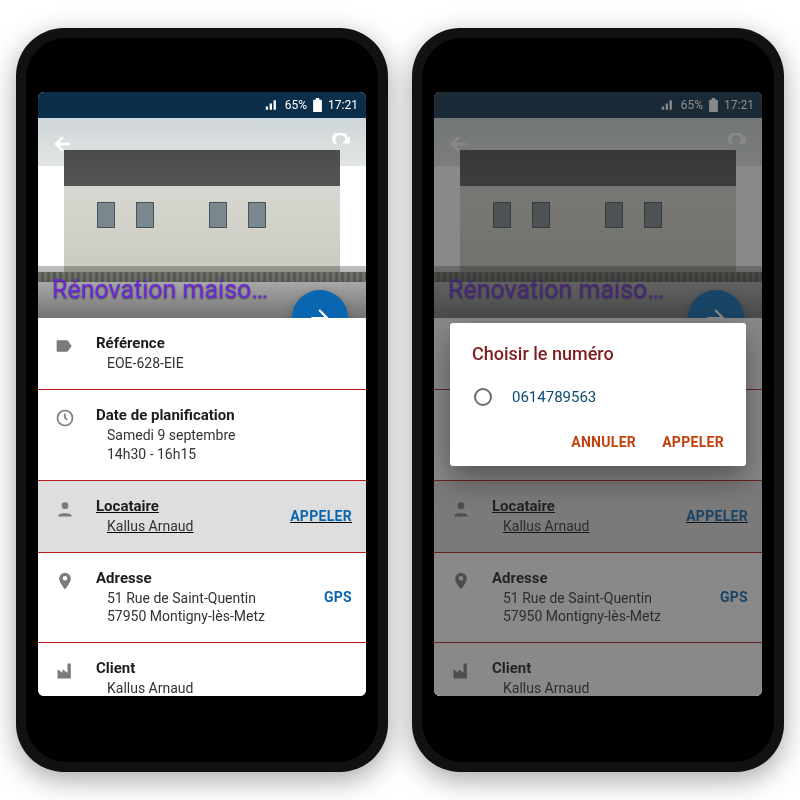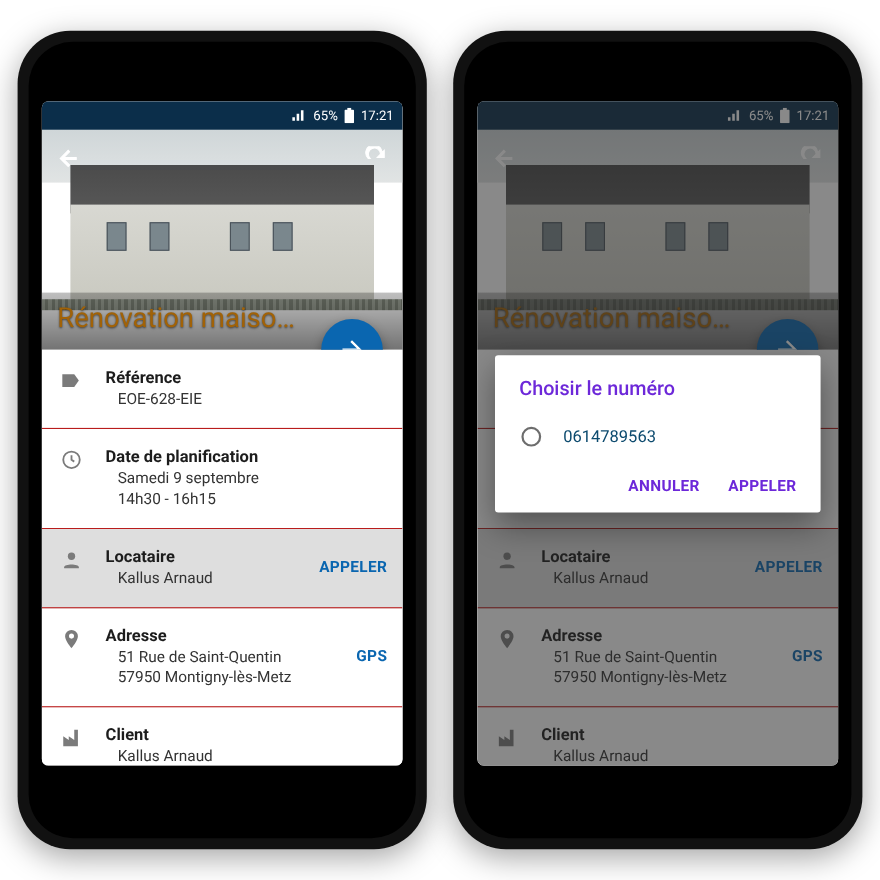--- a/index.html
+++ b/index.html
@@ -71,21 +71,21 @@
     gap: 6px;
   }
   .signal-icon, .battery-icon { display:inline-block; }
   .signal-icon svg, .battery-icon svg { display:block; }
 
   
   .header {
     height: 200px;
     position: relative;
     overflow: hidden;
-    color: #a16207;
+    color: #6d28d9;
     flex-shrink: 0;
   }
   .header-bg {
     position: absolute; inset: 0;
   }
   .sky   { position:absolute; left:0; right:0; top:0; height:24%;
            background: linear-gradient(#cfd6d8, #e1e4e4); }
   .roof  { position:absolute; left:8%; right:8%; top:16%; height:22%;
            background: linear-gradient(#4b4b4b, #585858); }
   .wall  { position:absolute; left:8%; right:8%; top:34%; bottom:20%;
@@ -124,21 +124,21 @@
 
   
   .list { flex:1; overflow:hidden; background:#fff; }
   .item {
     display:flex; align-items:flex-start;
     padding:16px 14px 16px 14px;
     border-bottom:1px solid #b91c1c;
     gap:18px;
     position:relative;
   }
-  .item.highlight { background:#dedede; }
+  .item.highlight { background:#dedede;text-decoration:underline; }
   .item-icon {
     width:26px; flex-shrink:0;
     display:flex; justify-content:center;
     color:#7b7b7b; padding-top:2px;
   }
   .item-icon svg { width:20px; height:20px; fill:#7b7b7b; }
   .item-body { flex:1; min-width:0; }
   .item-label { font-size:15px; font-weight:700; color:#1c1c1c; margin-bottom:2px; }
   .item-value { font-size:14px; color:#333; line-height:1.35;margin-left:11px; }
   .item-action {
@@ -156,37 +156,37 @@
     display:flex; align-items:center; justify-content:center;
     padding: 0 16px;
   }
   .dialog {
     width:100%;
     background:#fff;
     border-radius:3px;
     box-shadow:0 12px 30px rgba(0,0,0,.4);
     padding:20px 22px 10px 22px;
   }
-  .dialog-title { font-size:18px; font-weight:500; color:#6d28d9; margin-bottom:20px; }
+  .dialog-title { font-size:18px; font-weight:500; color:#7f1d1d; margin-bottom:20px; }
   .radio-row {
     display:flex; align-items:center; gap:20px;
     padding:4px 2px 22px 2px;
     cursor:pointer;
   }
   .radio-row .circle {
     width:18px; height:18px; border:2px solid #6d6d6d; border-radius:50%;
   }
   .radio-row .num { font-size:15px; color:#0c4a6e; }
   .dialog-actions {
     display:flex; justify-content:flex-end; gap:26px;
     padding:6px 0 6px 0;
   }
   .dialog-actions .act {
     font-size:14px; font-weight:700; letter-spacing:.3px;
-    color:#6d28d9; cursor:pointer;
+    color:#c2410c; cursor:pointer;
   }
 </style>
 </head>
 <body>
 
 <div class="phone">
   <div class="speaker"></div>
   <div class="camera"></div>
   <div class="phone-inner">
     <div class="screen">

